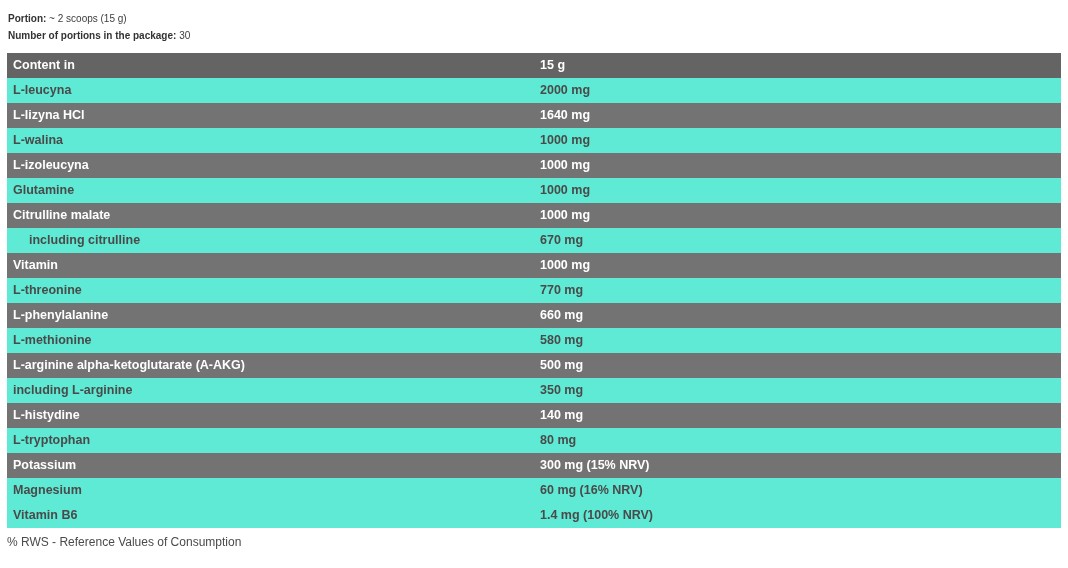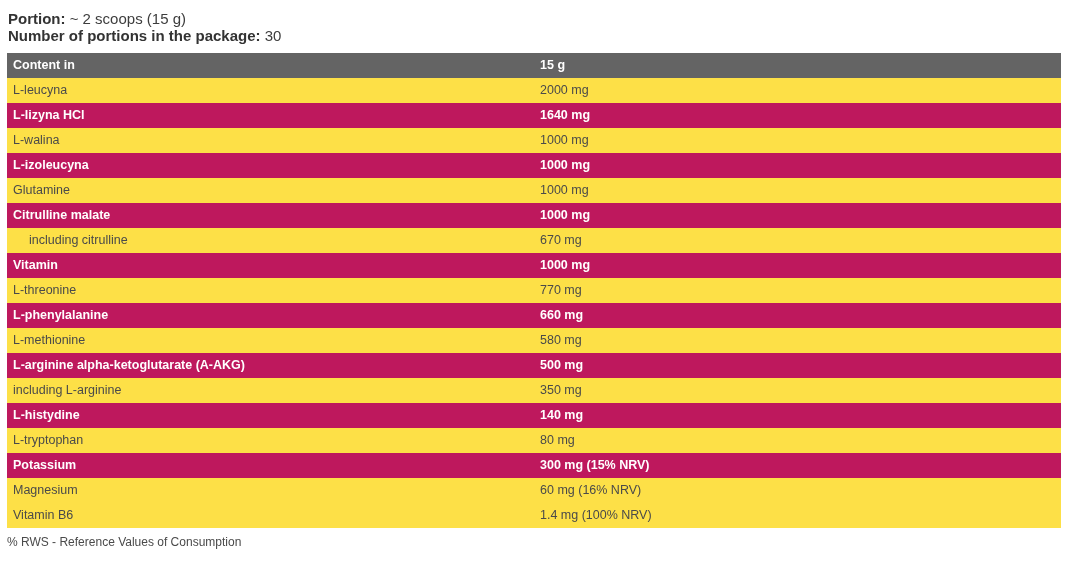--- a/index.html
+++ b/index.html
@@ -14,21 +14,21 @@
     color: #404040;
     overflow: hidden;
   }
   .wrap {
     width: 1068px;
     box-sizing: border-box;
     padding: 0;
   }
   .header-lines {
     padding: 10px 0 6px 8px;
-    font-size: 15px;
+    font-size: 10px;
     line-height: 17px;
     color: #3d3d3d;
   }
   .header-lines .line {
     white-space: nowrap;
   }
   .header-lines b {
     font-weight: bold;
     color: #333333;
   }
@@ -54,28 +54,28 @@
   }
   col.c1 { width: 527px; }
   col.c2 { width: 527px; }
   tr.head td {
     background: #646464;
     color: #ffffff;
     font-weight: bold;
     font-size: 12.5px;
   }
   tr.dark td {
-    background: #be185d;
+    background: #737373;
     color: #ffffff;
     font-weight: bold;
   }
   tr.light td {
-    background: #fde047;
+    background: #5eead4;
     color: #4a4a4a;
-    font-weight: normal;
+    font-weight: bold;
   }
   tr.light td.indent {
     padding-left: 22px;
   }
   .footnote {
     font-size: 12px;
     color: #4a4a4a;
     padding: 6px 0 0 7px;
     line-height: 16px;
   }

